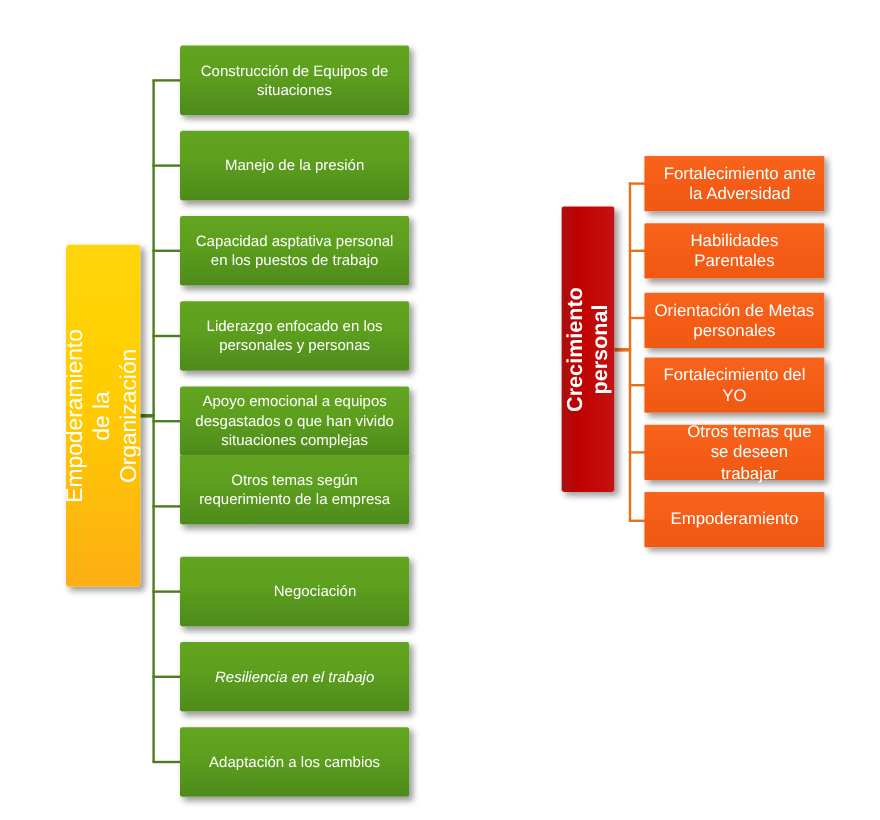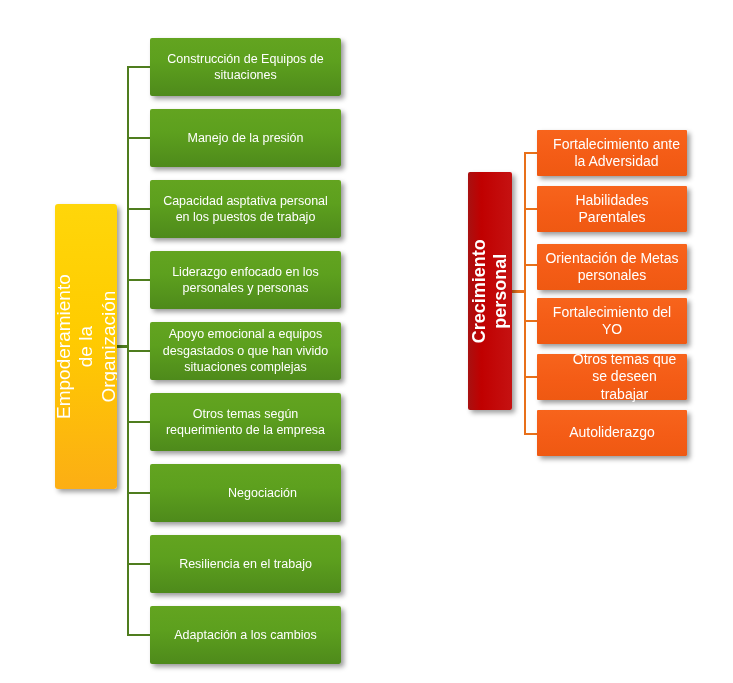--- a/index.html
+++ b/index.html
@@ -140,27 +140,27 @@
   </div>
   <div class="leaf leaf-green" style="top:180px;">
     <span>Capacidad asptativa personal en los puestos de trabajo</span>
   </div>
   <div class="leaf leaf-green" style="top:251px;">
     <span>Liderazgo enfocado en los personales y personas</span>
   </div>
   <div class="leaf leaf-green" style="top:322px;">
     <span>Apoyo emocional a equipos desgastados o que han vivido situaciones complejas</span>
   </div>
-  <div class="leaf leaf-green" style="top:393px;justify-content:flex-end;">
+  <div class="leaf leaf-green" style="top:379px;justify-content:flex-end;">
     <span>Otros temas según requerimiento de la empresa</span>
   </div>
   <div class="leaf leaf-green" style="top:464px;padding-left:41px;">
     <span>Negociación</span>
   </div>
-  <div class="leaf leaf-green" style="top:535px;">
+  <div class="leaf leaf-green" style="top:535px;font-style:italic;">
     <span>Resiliencia en el trabajo</span>
   </div>
   <div class="leaf leaf-green" style="top:606px;">
     <span>Adaptación a los cambios</span>
   </div>
 
   <div class="conn conn-orange stem-h" style="left:512px; top:290px; width:14px;"></div>
 
   <div class="conn conn-orange trunk-v" style="left:524px; top:152px; height:283px;"></div>
 
@@ -184,16 +184,16 @@
   <div class="leaf leaf-orange" style="top:244px;">
     <span>Orientación de Metas personales</span>
   </div>
   <div class="leaf leaf-orange" style="top:298px;">
     <span>Fortalecimiento del YO</span>
   </div>
   <div class="leaf leaf-orange" style="top:354px;padding-left:32px;">
     <span>Otros temas que se deseen trabajar</span>
   </div>
   <div class="leaf leaf-orange" style="top:410px;">
-    <span>Autoliderazgo</span>
+    <span>Empoderamiento</span>
   </div>
 
 </div>
 
 </body></html>

